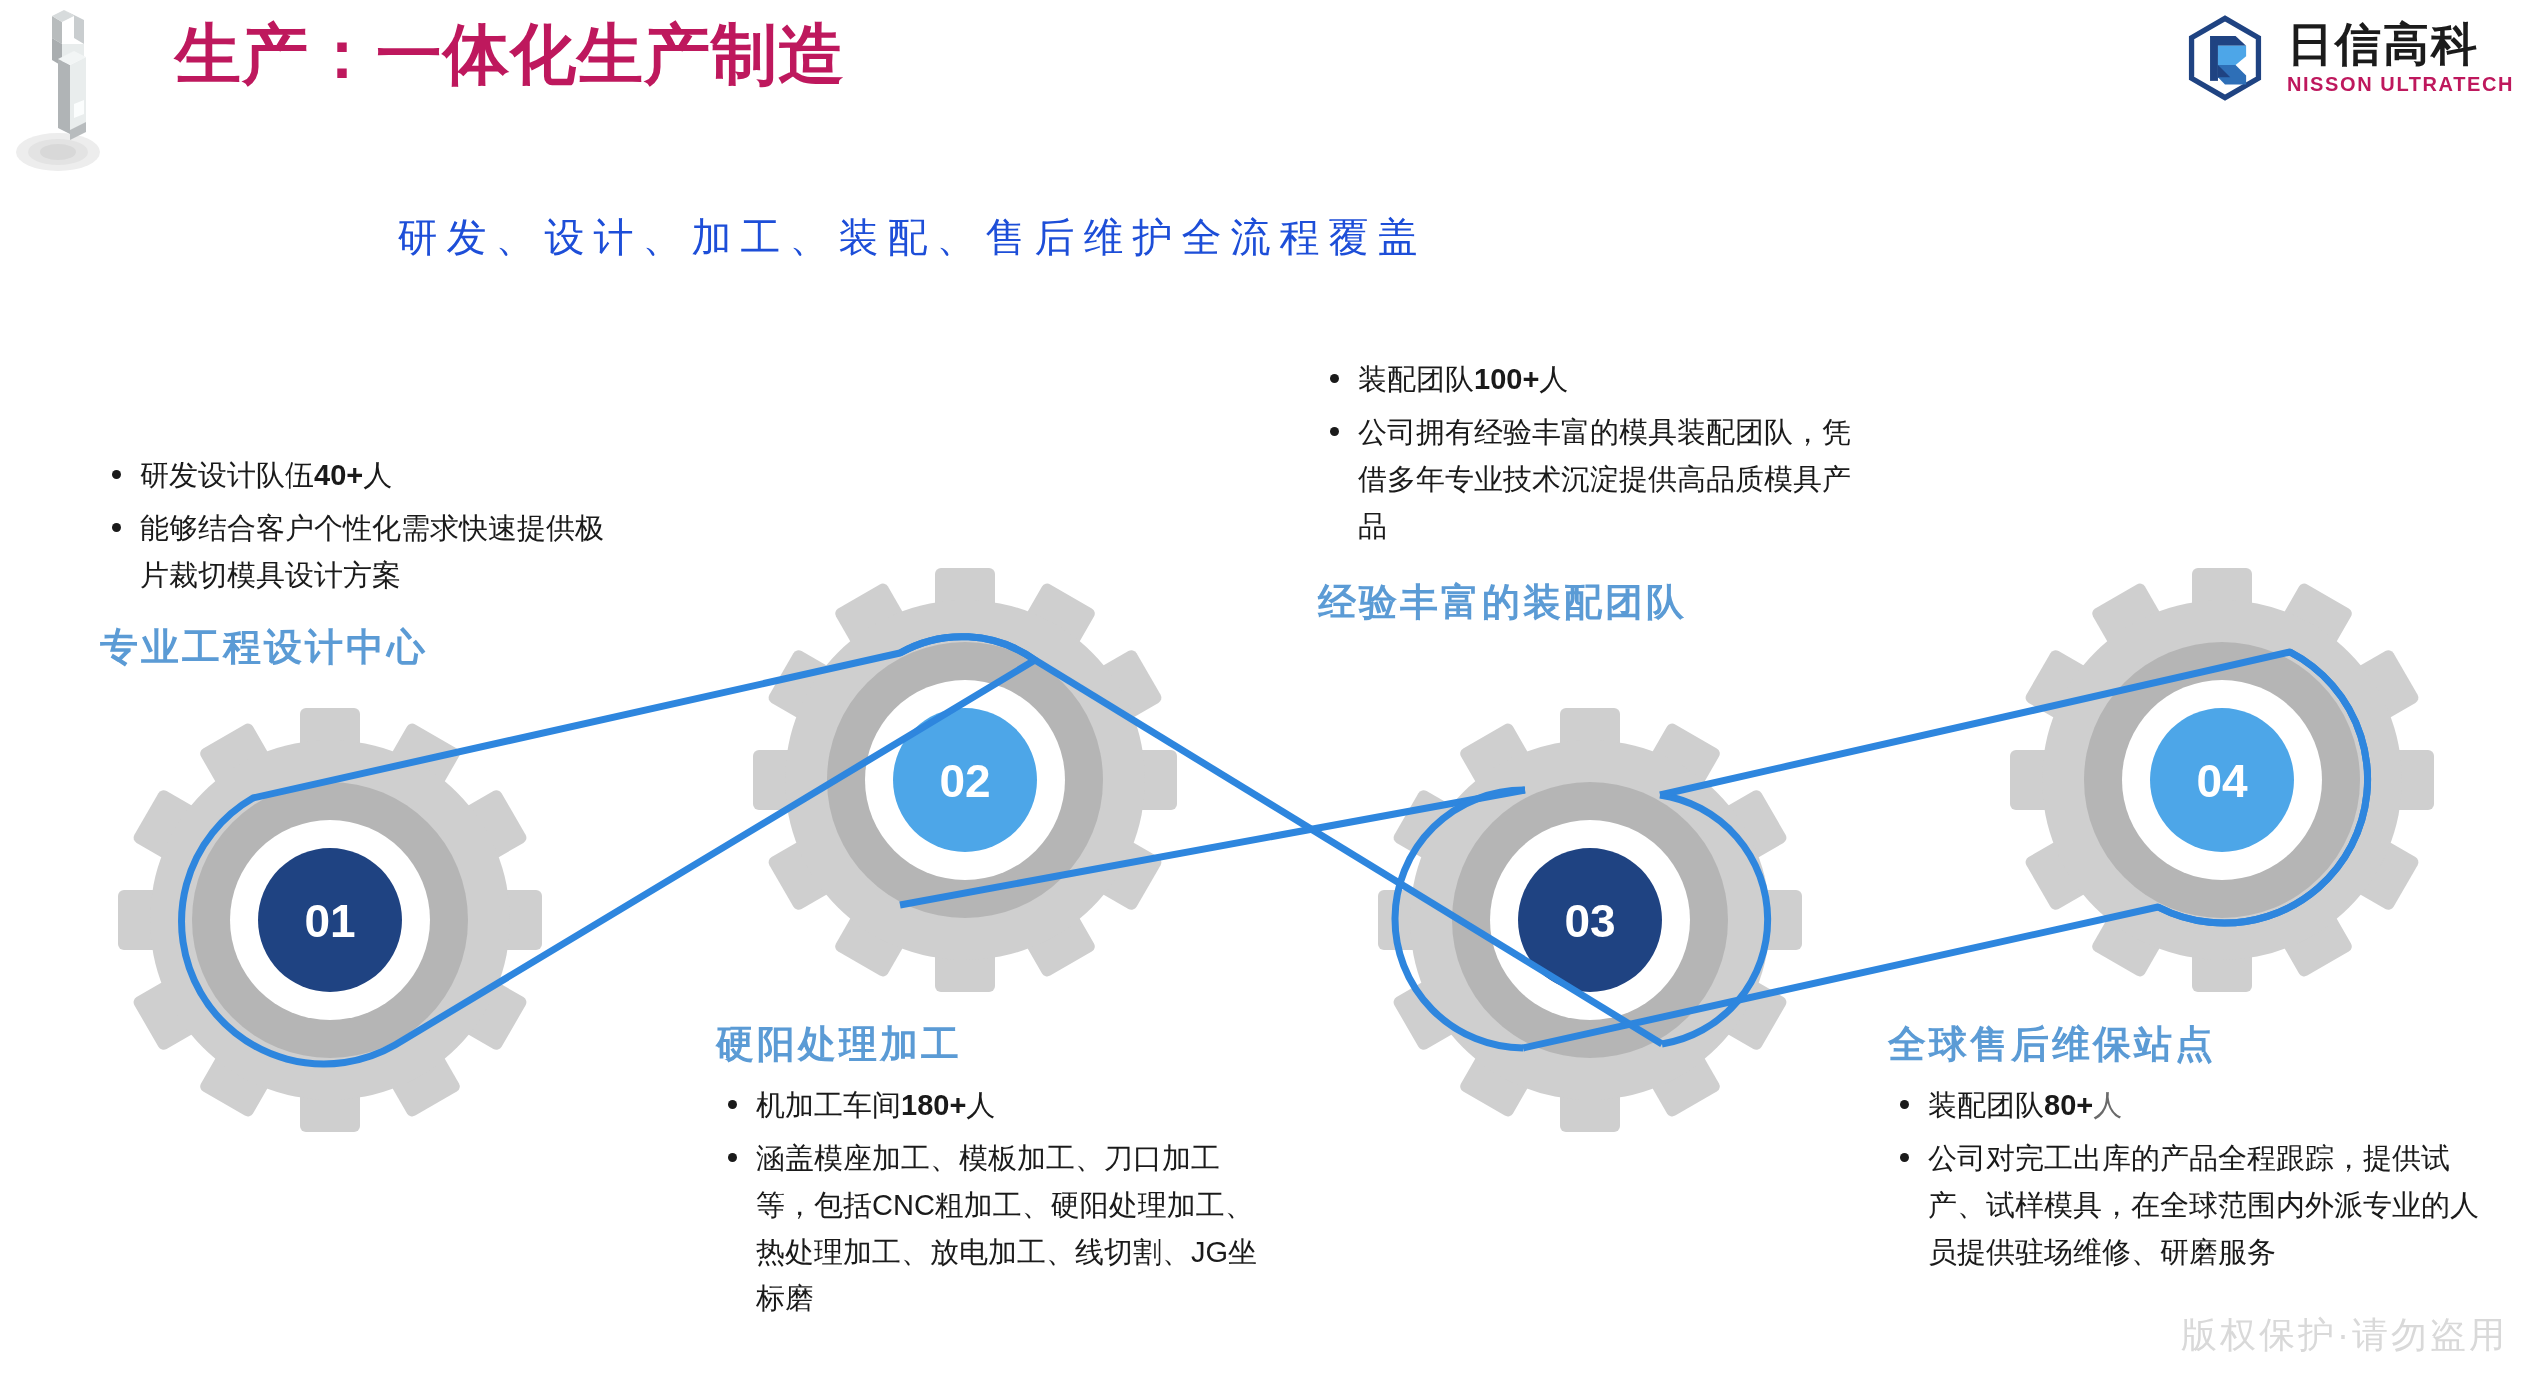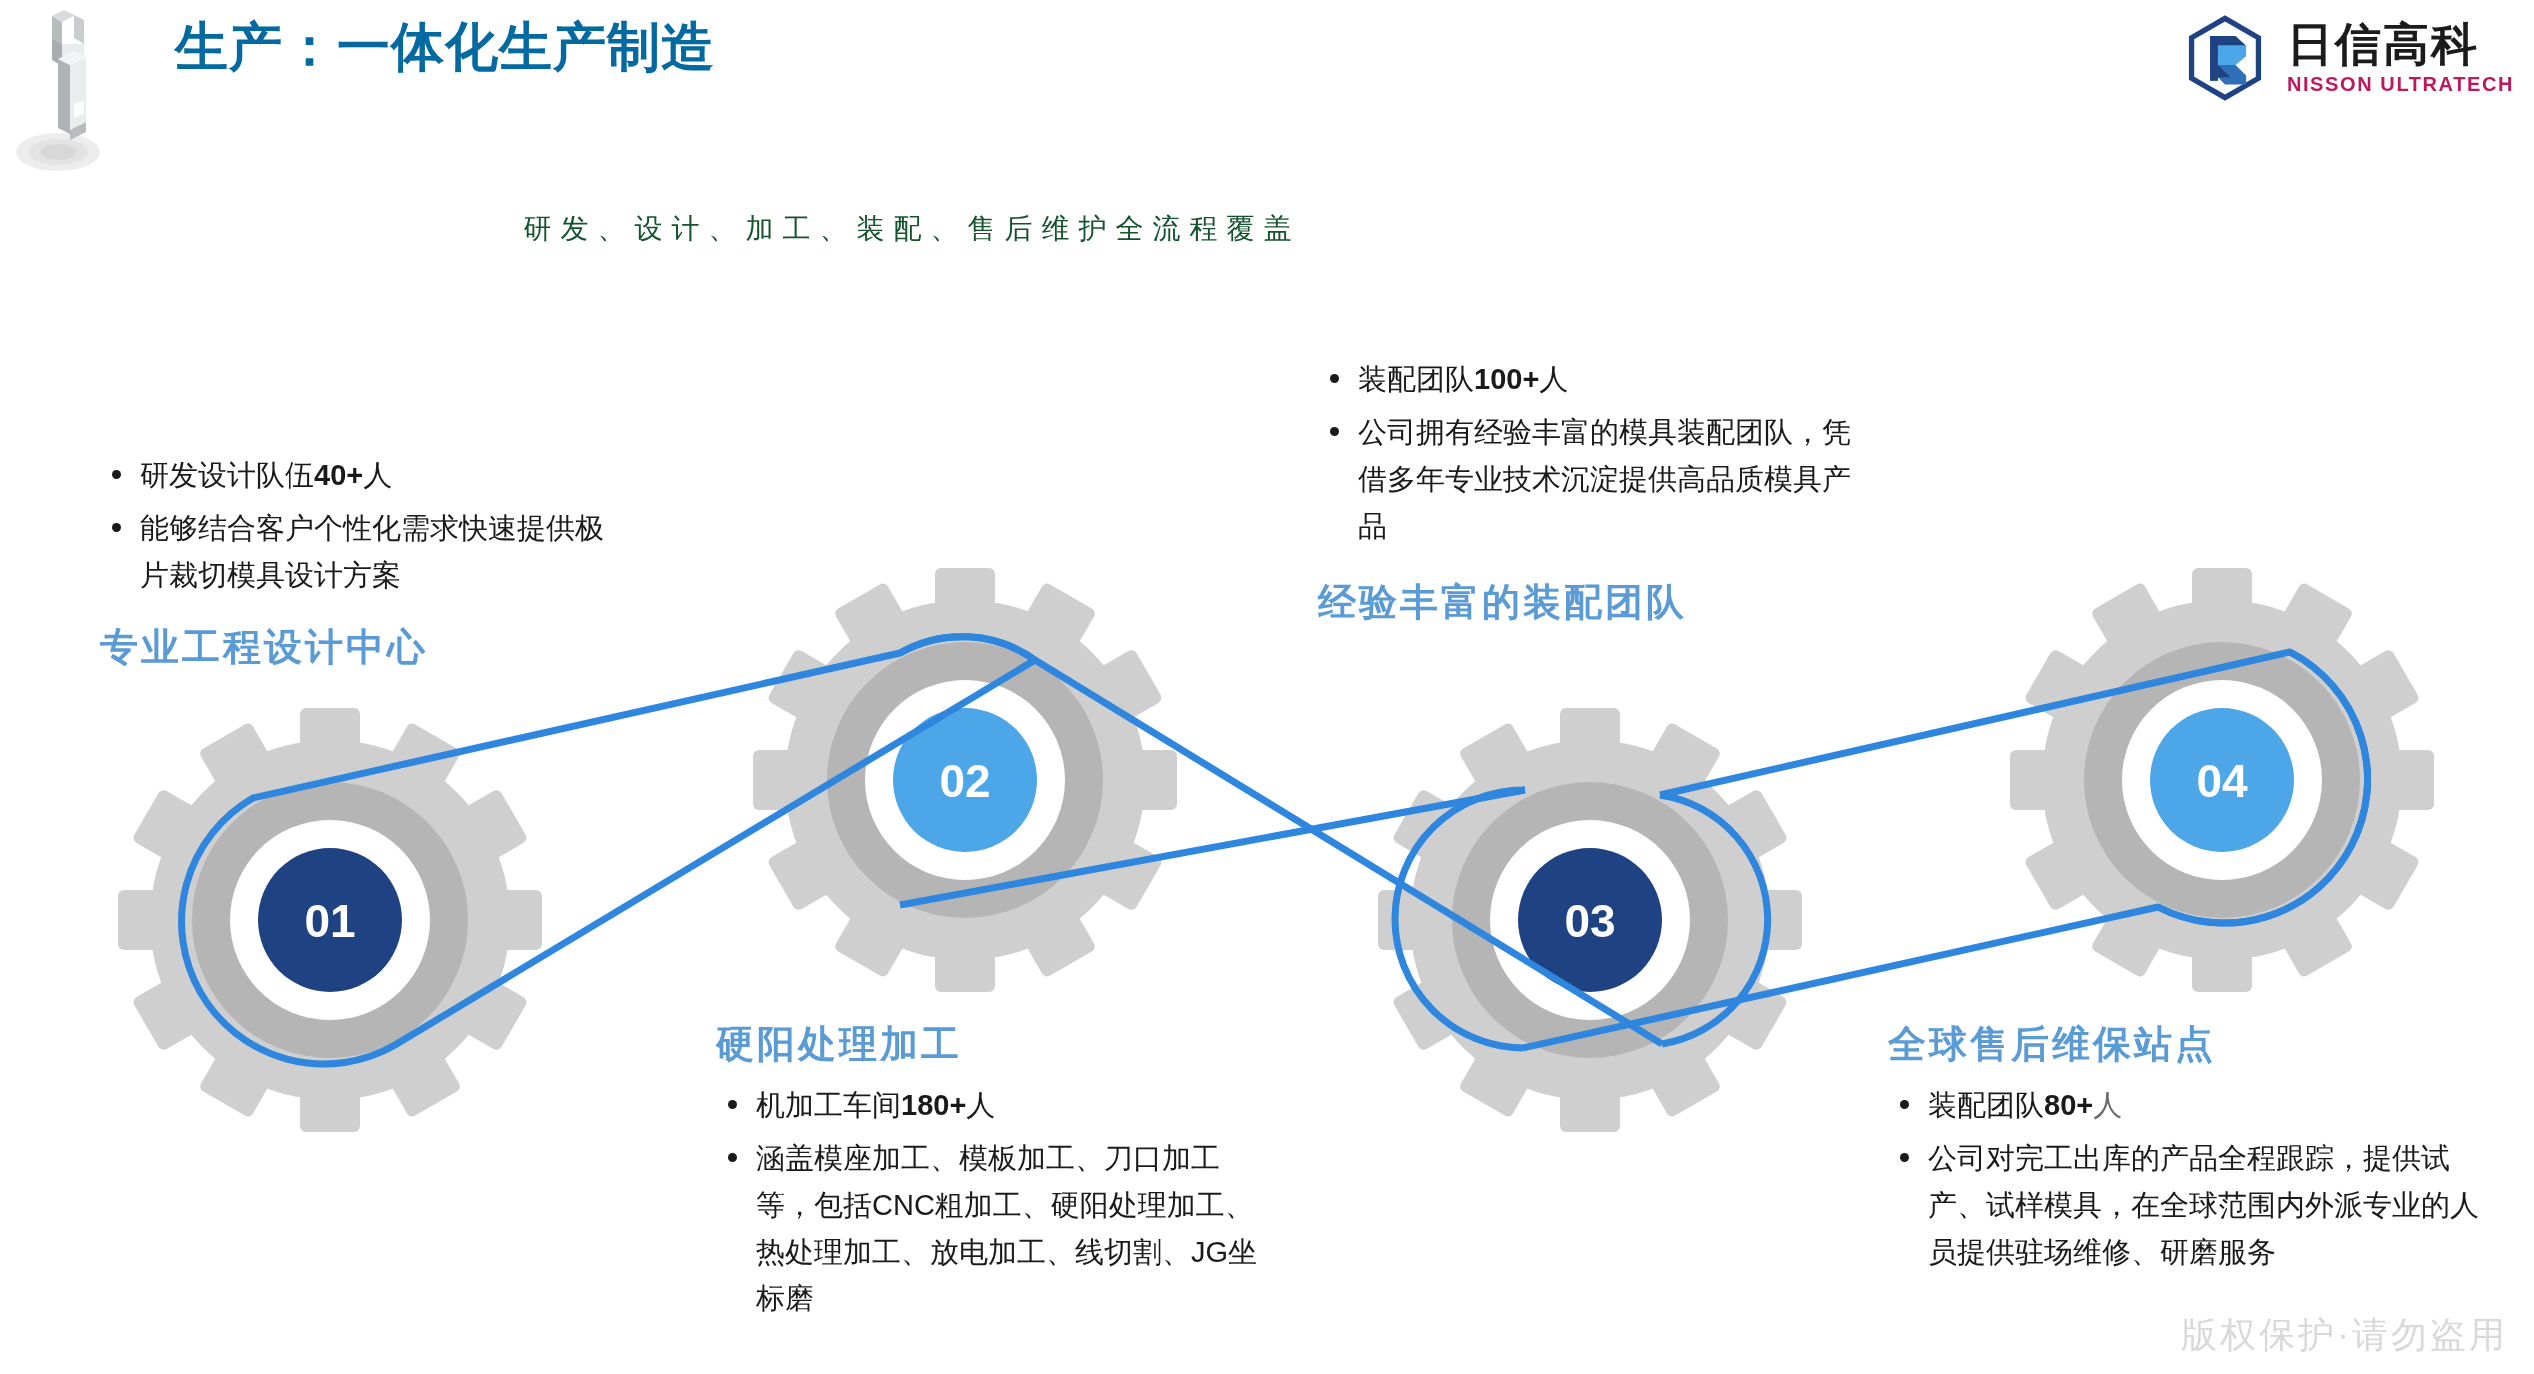--- a/index.html
+++ b/index.html
@@ -7,32 +7,32 @@
     width:2534px;height:1374px;position:relative;overflow:hidden;
     font-family:"Liberation Sans","DejaVu Sans",sans-serif;
     color:#111;
   }
   #stage{position:absolute;left:0;top:0;width:2534px;height:1374px;}
 
   
   .wrench-icon{position:absolute;left:8px;top:4px;width:100px;height:170px;}
   .page-title{
     position:absolute;left:175px;top:18px;
-    font-size:53px;font-weight:700;letter-spacing:1px;color:#0369a1;
+    font-size:66px;font-weight:700;letter-spacing:1px;color:#be185d;
     white-space:nowrap;line-height:1.1;
   }
   .logo-wrap{position:absolute;right:20px;top:14px;display:flex;align-items:center;gap:18px;}
   .logo-mark{width:88px;height:88px;flex:0 0 auto;}
   .logo-text{display:flex;flex-direction:column;justify-content:center;}
   .logo-cn{font-size:46px;font-weight:700;color:#1b1b1b;letter-spacing:2px;line-height:1.0;}
   .logo-en{font-size:20px;font-weight:700;color:#be185d;letter-spacing:1.6px;margin-top:6px;}
 
   .subtitle{
     position:absolute;left:0;right:0;top:210px;text-align:center;
-    font-size:28px;color:#14532d;letter-spacing:9px;font-weight:400;
+    font-size:40px;color:#1d4ed8;letter-spacing:9px;font-weight:400;
     padding-left:0;
   }
   .subtitle-inner{display:inline-block;transform:translateX(-355px);}
 
   
   #gear-layer{position:absolute;left:0;top:0;width:2534px;height:1374px;}
 
   
   .block{position:absolute;}
   .blk-heading{

